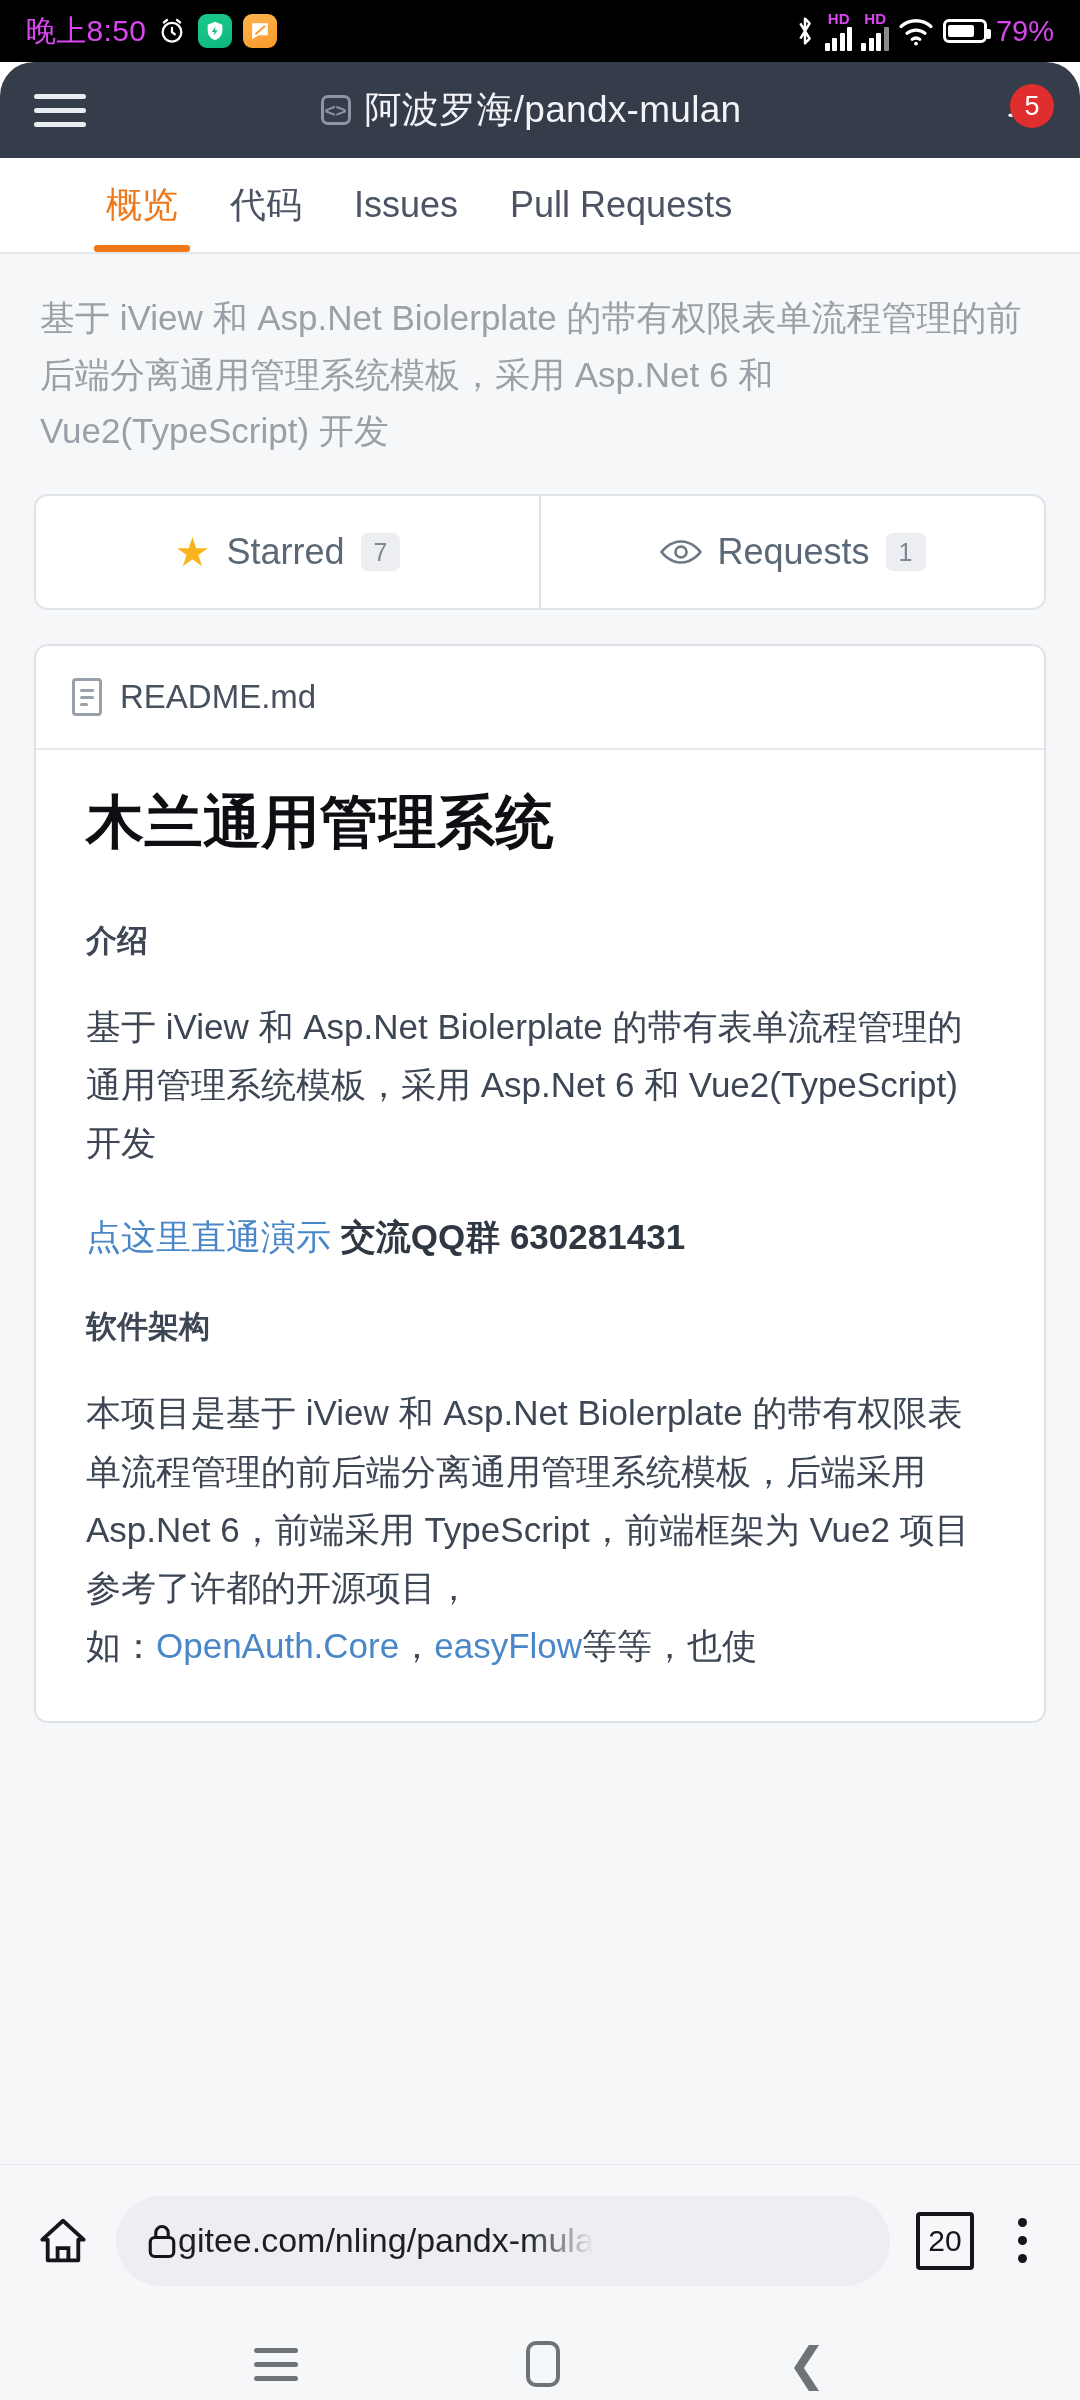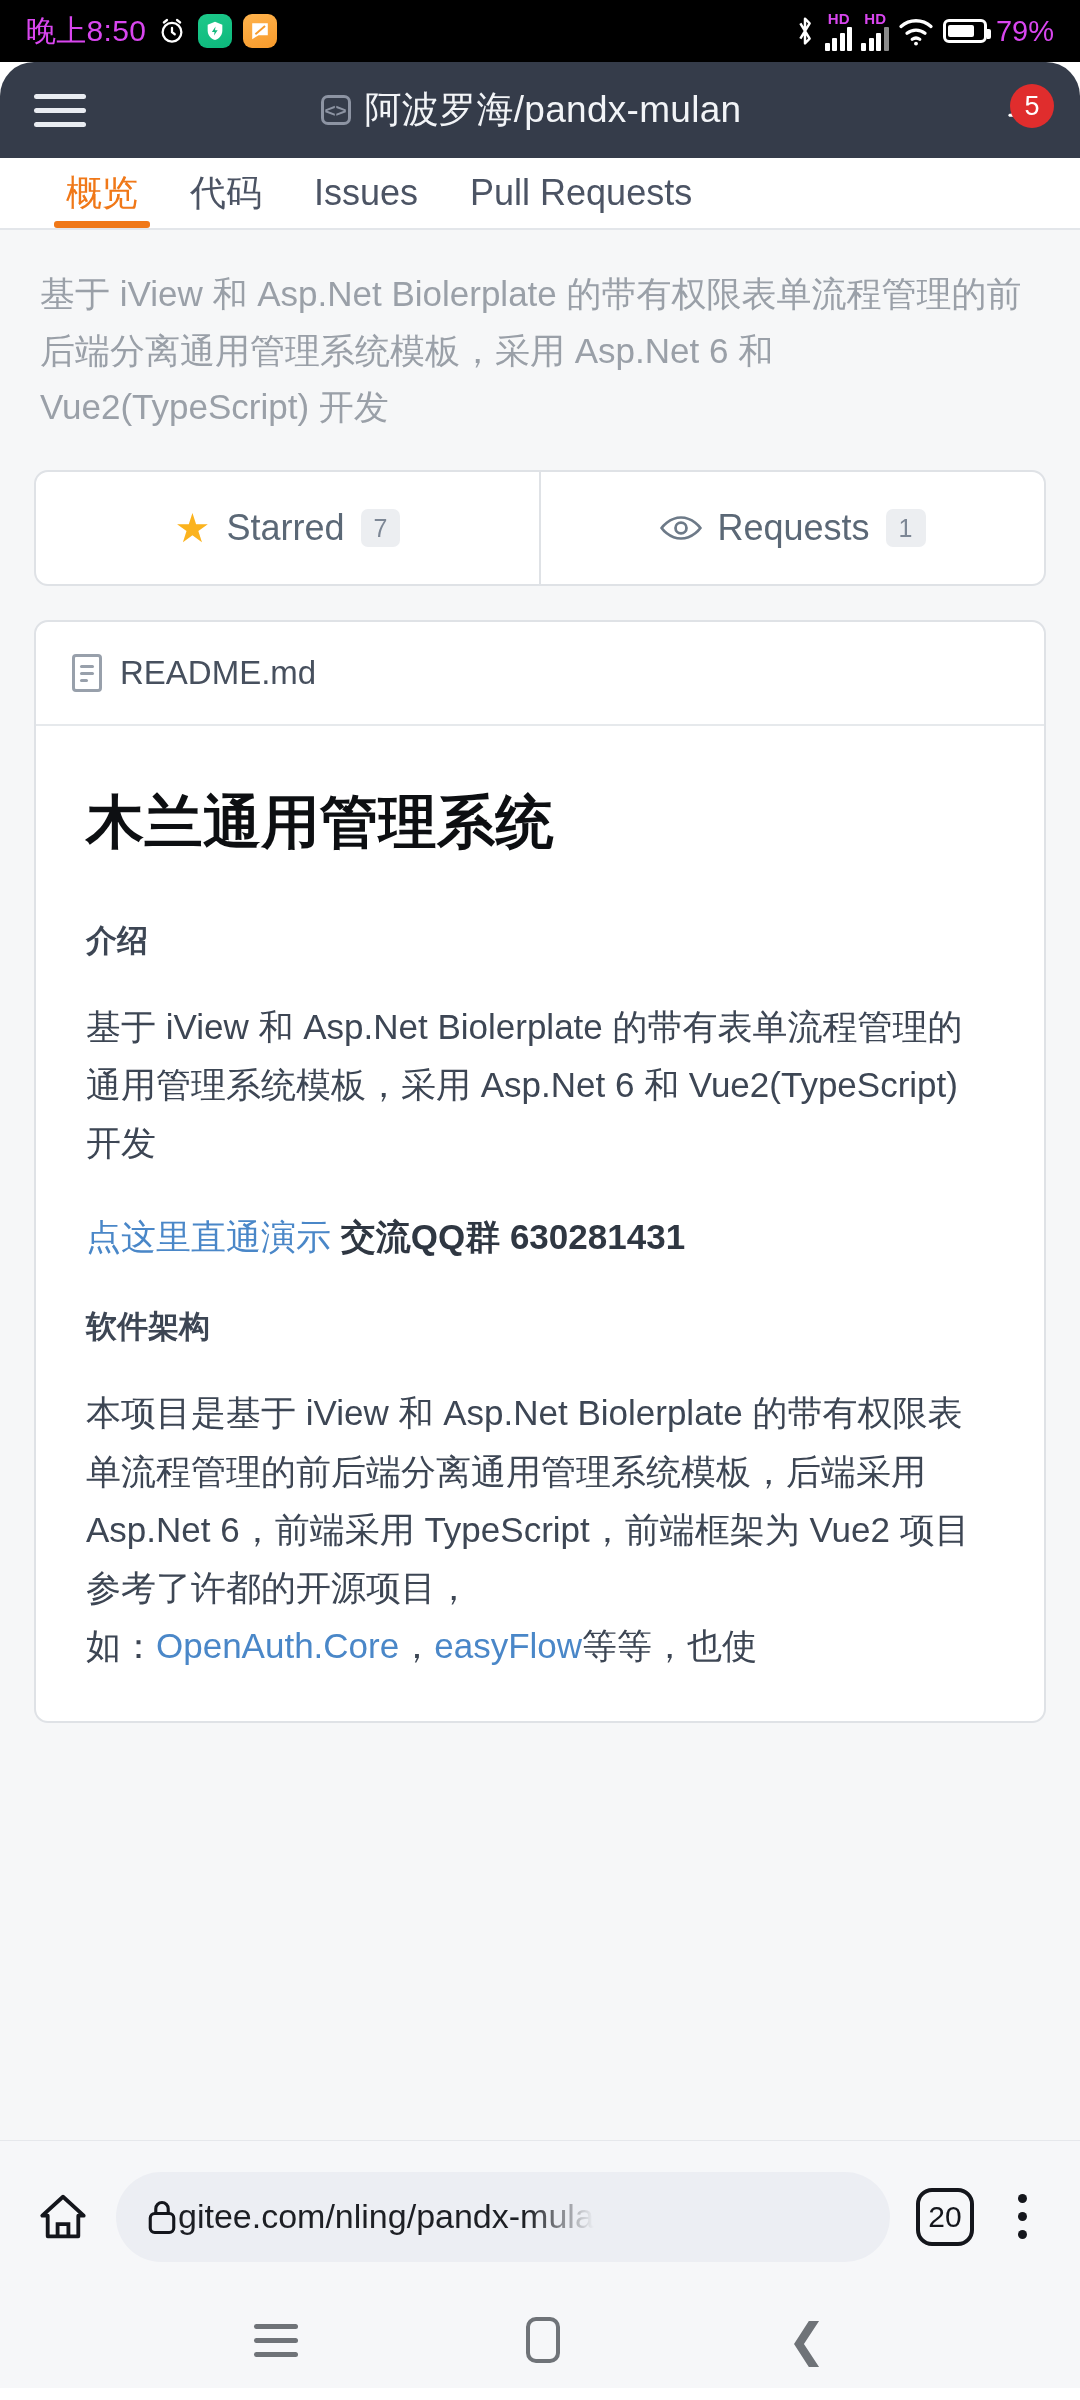--- a/index.html
+++ b/index.html
@@ -52,22 +52,22 @@
   .repo-title { font-size:37px; color:#f2f4f7; letter-spacing:.3px; }
   .bell-wrap { width:70px; position:relative; display:flex; align-items:center; justify-content:flex-end; }
   .bell { width:44px; height:44px; }
   .badge {
     position:absolute; top:-4px; right:-8px; min-width:44px; height:44px;
     background:#e02d2d; border-radius:50%; color:#fff; font-size:27px;
     display:flex; align-items:center; justify-content:center; font-weight:500;
   }
 
   
-  .tabs { height:72px; background:#fff; display:flex; align-items:stretch;
-          padding-left:40px; border-bottom:2px solid #e3e6ea; }
+  .tabs { height:96px; background:#fff; display:flex; align-items:stretch;
+          padding-left:80px; border-bottom:2px solid #e3e6ea; }
   .tab { display:flex; align-items:center; padding:0 26px; font-size:36px;
          color:#4c5464; position:relative; white-space:nowrap; }
   .tab.active { color:#f07818; }
   .tab.active::after { content:''; position:absolute; left:14px; right:14px; bottom:0;
                        height:7px; background:#f07818; border-radius:3px; }
 
   
   .page { background:#f6f7f8; height:1910px; overflow:hidden; }
   .desc { padding:36px 40px 10px 40px; font-size:35px; line-height:1.62;
           color:#9aa0a8; }
@@ -84,39 +84,39 @@
   .readme { margin:34px 34px 0 34px; background:#fff; border:2px solid #dfe2e6;
             border-radius:14px; overflow:hidden; }
   .readme-head { height:104px; display:flex; align-items:center; gap:18px;
                  padding:0 36px; border-bottom:2px solid #e6e9ec; }
   .doc-ic { width:30px; height:38px; border:3px solid #98a0ab; border-radius:4px;
             display:flex; flex-direction:column; justify-content:center; gap:4px; padding:0 5px; }
   .doc-ic i { display:block; height:3px; background:#98a0ab; border-radius:2px; }
   .doc-ic i:nth-child(3){ width:60%; }
   .readme-name { font-size:33px; color:#47505e; }
 
-  .md { padding:58px 50px 10px 50px; }
+  .md { padding:34px 50px 10px 50px; }
   .md h1 { font-size:58px; color:#0d0f12; font-weight:bold; letter-spacing:.5px;
            margin-bottom:58px; }
   .md h2 { font-size:31px; color:#3d4654; font-weight:bold; margin:40px 0 36px 0; }
   .md p { font-size:35px; line-height:1.66; color:#3d4654; margin-bottom:36px; }
   .md a { color:#4a87c8; text-decoration:none; }
   .md .bold { font-weight:bold; color:#2f3742; }
 
   
   .browserbar { height:152px; background:#f6f7f9; display:flex; align-items:center;
                 padding:0 36px; gap:26px; border-top:1px solid #e6e8ec; }
   .home-ic { width:54px; height:54px; }
   .urlbox { flex:1; height:90px; background:#eceef3; border-radius:45px;
             display:flex; align-items:center; padding:0 30px; overflow:hidden; }
   .lock-ic { width:32px; height:38px; flex:0 0 auto; }
   .urltext { font-size:34px; color:#1d1f24; white-space:nowrap;
              -webkit-mask-image:linear-gradient(to right,#000 84%,transparent 100%);
              mask-image:linear-gradient(to right,#000 84%,transparent 100%); }
-  .tabcount { width:58px; height:58px; border:4px solid #14161c; border-radius:16px;
+  .tabcount { width:58px; height:58px; border:4px solid #14161c; border-radius:4px;
               display:flex; align-items:center; justify-content:center;
               font-size:30px; color:#14161c; }
   .kebab { width:44px; height:58px; display:flex; flex-direction:column;
            align-items:center; justify-content:center; gap:9px; }
   .kebab i { width:9px; height:9px; background:#14161c; border-radius:50%; display:block; }
 
   
   .navbar { height:96px; background:#f6f7f9; display:flex; align-items:center;
             justify-content:space-around; padding:0 140px; }
   .nav-recents { width:44px; display:flex; flex-direction:column; gap:9px; }

